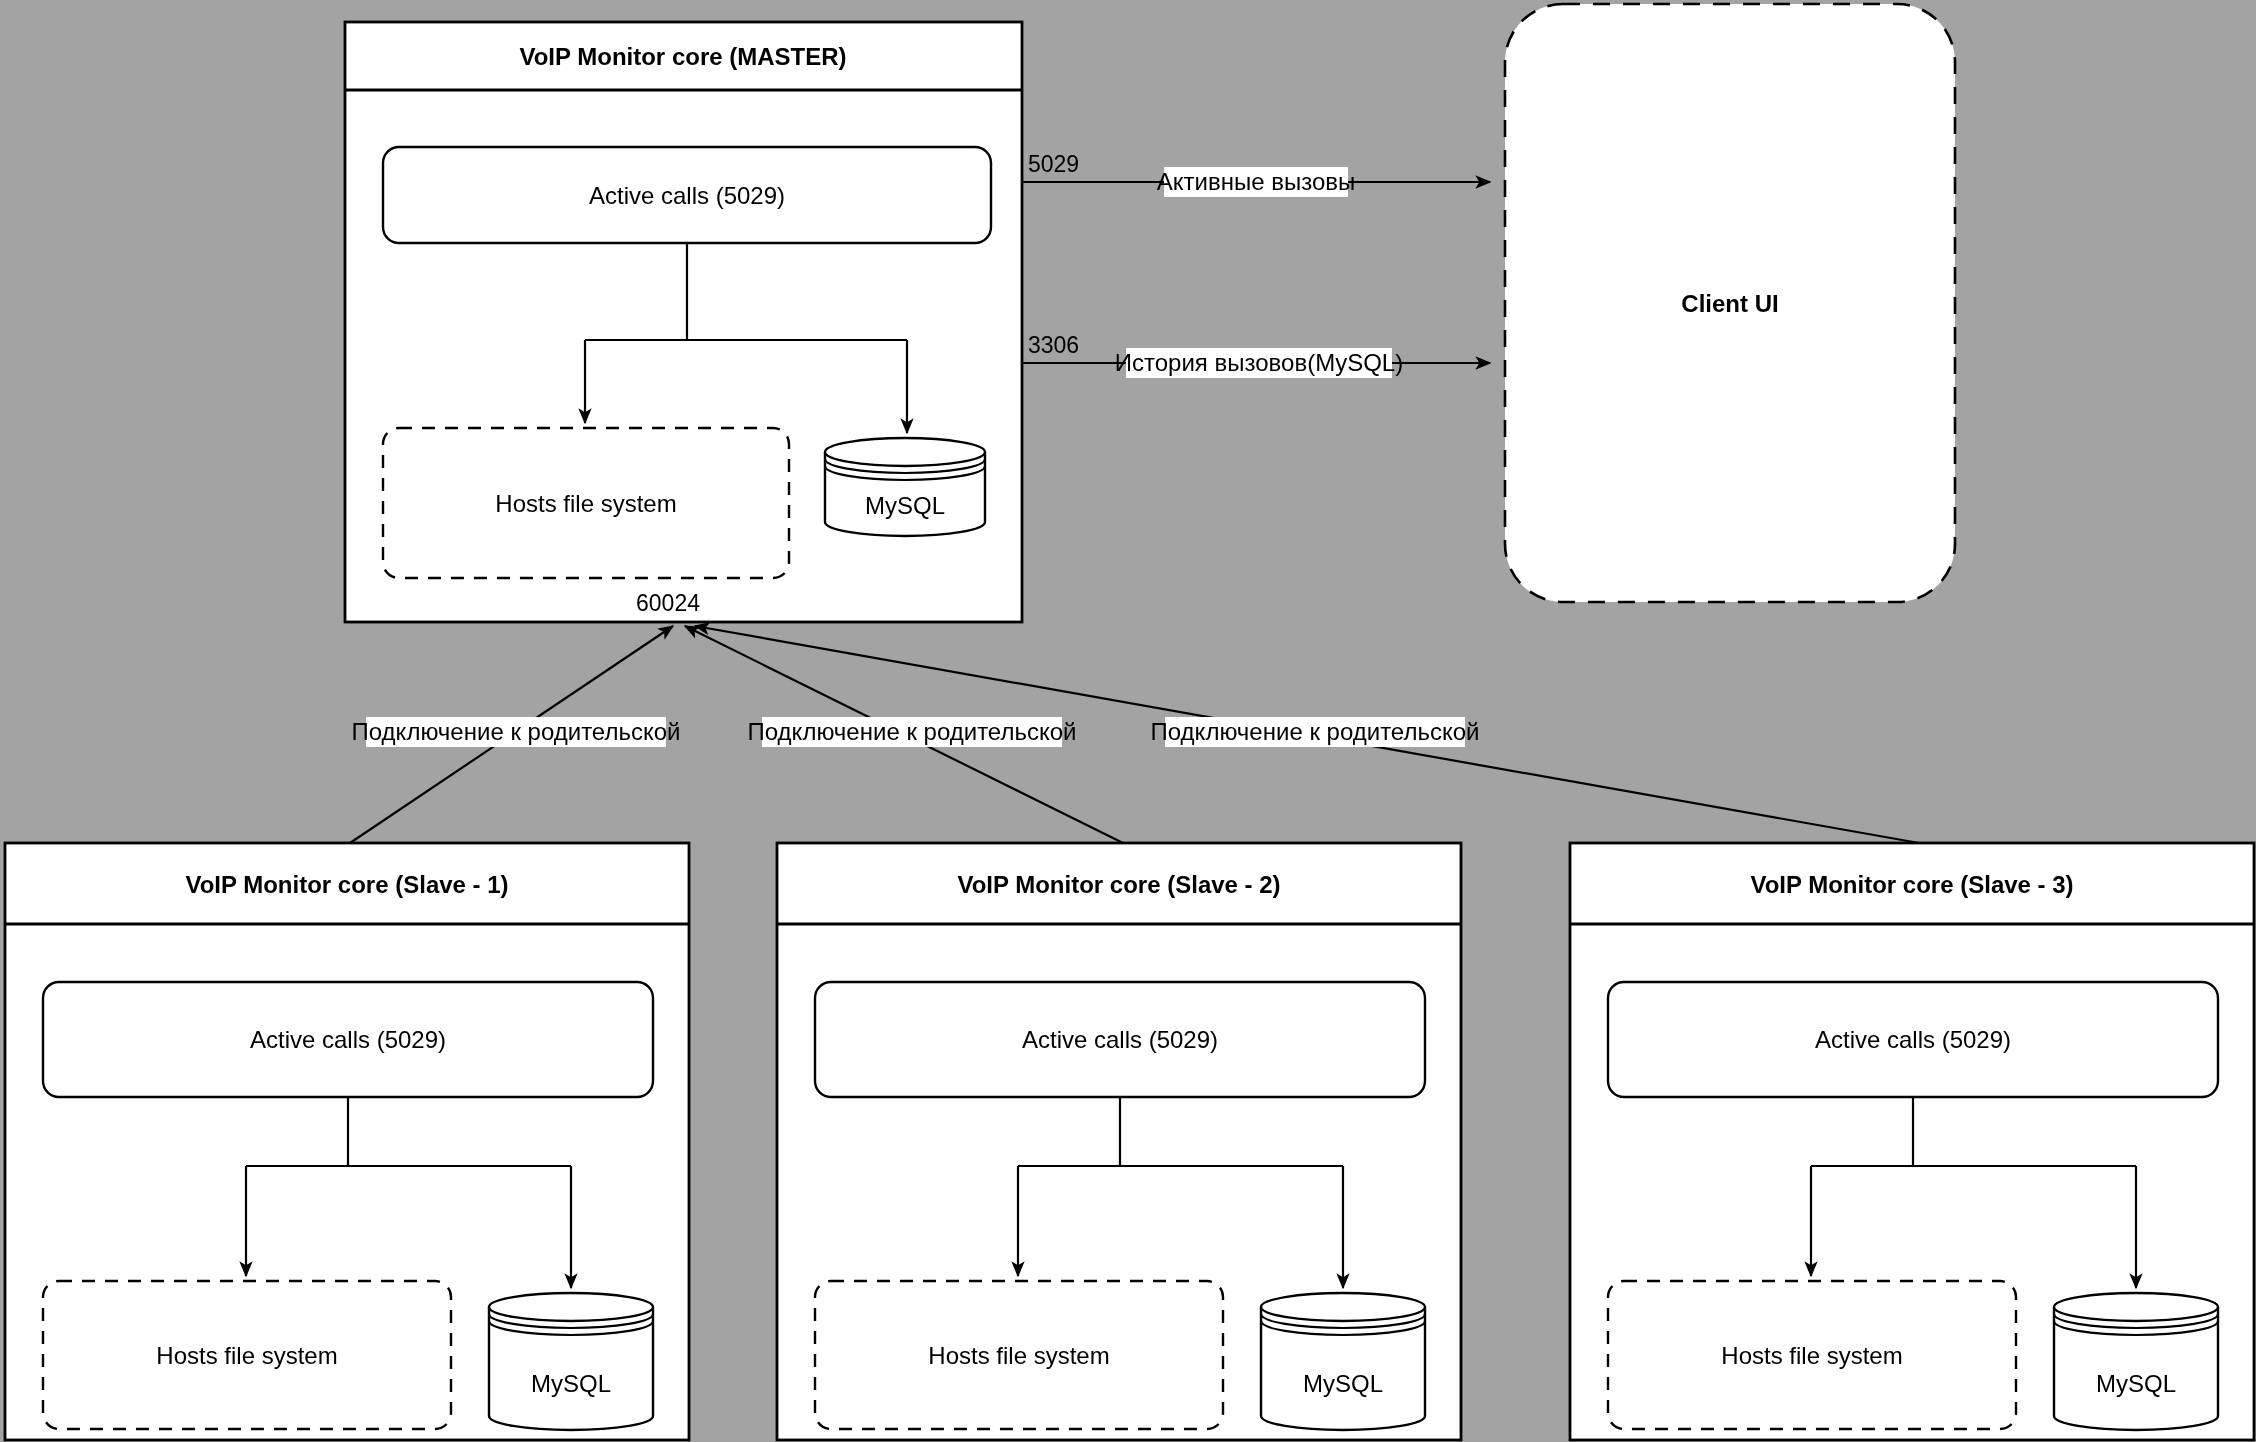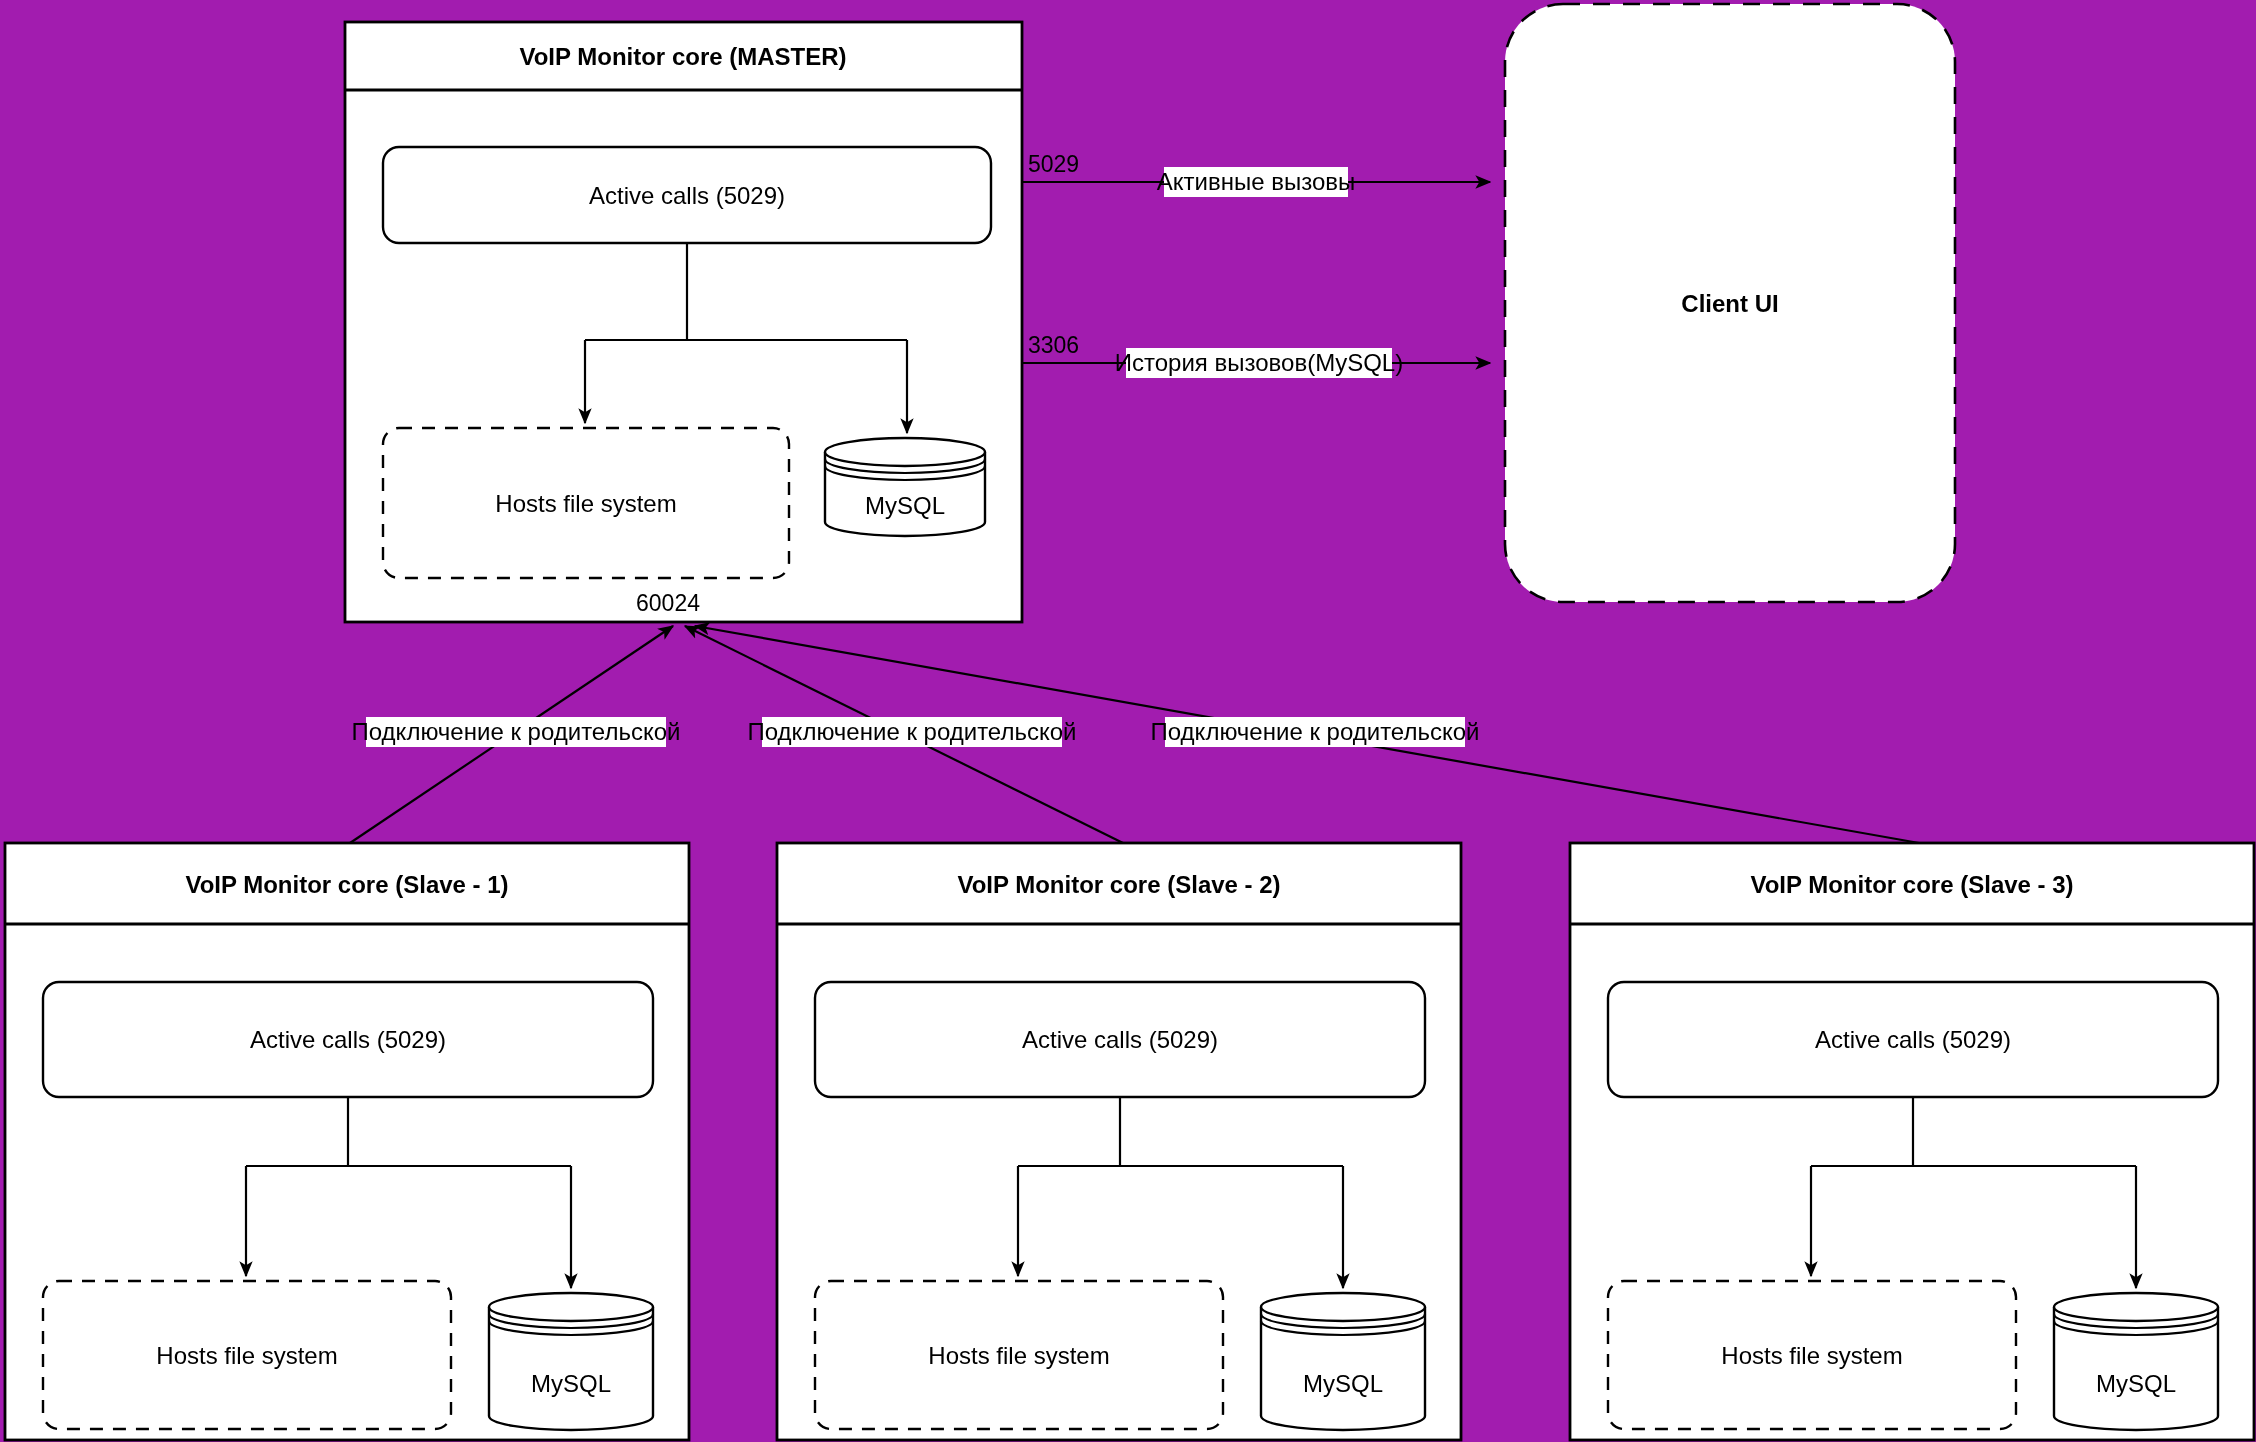--- a/index.html
+++ b/index.html
@@ -4,21 +4,21 @@
 <style>
   html, body {
     margin: 0;
     padding: 0;
     background: #ffffff;
   }
   .stage {
     position: relative;
     width: 2256px;
     height: 1442px;
-    background: #a21caf;
+    background: #a3a3a3;
     font-family: "Liberation Sans", sans-serif;
   }
   svg { display: block; }
 
   
   .box        { fill: #ffffff; stroke: #000000; stroke-width: 2.8; }
   .rbox       { fill: #ffffff; stroke: #000000; stroke-width: 2.4; }
   .dashedbox  { fill: #ffffff; stroke: #000000; stroke-width: 2.4; stroke-dasharray: 13 10; }
   .bigdashbox { fill: #ffffff; stroke: #000000; stroke-width: 2.6; stroke-dasharray: 17 13; }
   .sep        { stroke: #000000; stroke-width: 2.8; }

